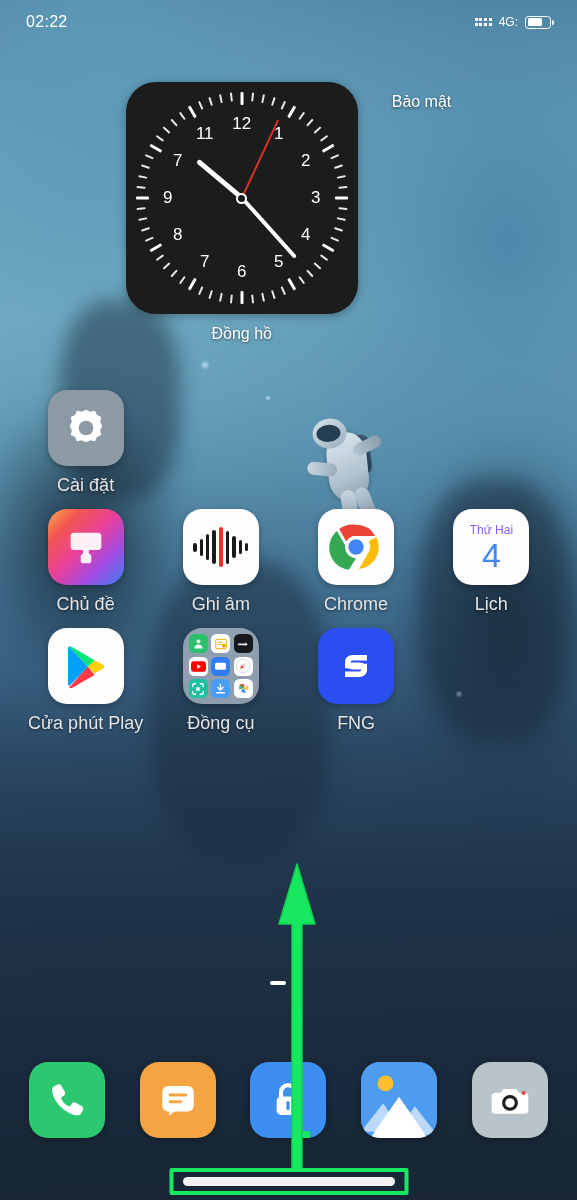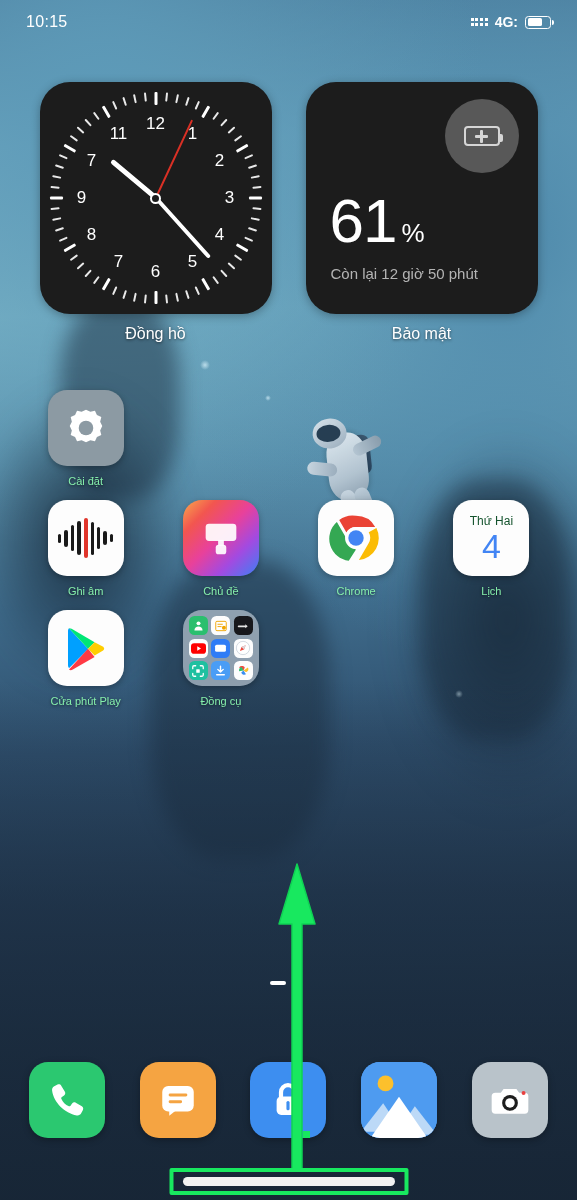--- a/index.html
+++ b/index.html
@@ -75,21 +75,21 @@
   #status-bar {
     position:absolute; top:0; left:0; right:0; height:44px;
     display:flex; align-items:center; justify-content:space-between;
     padding:0 26px; color:#fff;
   }
   #status-bar .clock { font-size:16px; letter-spacing:.3px; }
   .status-right { display:flex; align-items:center; gap:7px; }
   .signal-dots { display:grid; grid-template-columns:repeat(4,3px); grid-template-rows:repeat(2,3px);
     gap:1.6px; }
   .signal-dots i { display:block; width:3px; height:3px; background:#fff; }
-  .net-label { font-size:14px;font-weight:bold; }
+  .net-label { font-size:12px; }
   .battery { position:relative; width:26px; height:13px; border:1.6px solid #fff; border-radius:3.5px; }
   .battery::after { content:""; position:absolute; right:-4px; top:3.4px; width:2.4px; height:5px;
     background:#fff; border-radius:0 2px 2px 0; }
   .battery .fill { position:absolute; left:1.6px; top:1.6px; bottom:1.6px; width:58%;
     background:#fff; border-radius:1.6px; }
 
   
   #widgets { position:absolute; top:82px; left:0; right:0; display:flex; justify-content:center; gap:34px; }
   .widget-col { display:flex; flex-direction:column; align-items:center; }
   .widget-card { width:232px; height:232px; background:#1c1c1c; border-radius:30px; overflow:hidden;
@@ -125,21 +125,21 @@
   .batt-pct .num { font-size:62px; font-weight:300; line-height:1; letter-spacing:-1px; }
   .batt-pct .sym { font-size:26px; font-weight:300; margin-left:5px; }
   .batt-sub { position:absolute; left:25px; bottom:32px; color:#b4b4b4; font-size:15px; }
 
   
   #app-grid { position:absolute; top:390px; left:0; right:0; padding:0 18px; }
   .app-row { display:grid; grid-template-columns:repeat(4,1fr); margin-bottom:13px; }
   .app { display:flex; flex-direction:column; align-items:center; }
   .app-icon { width:76px; height:76px; border-radius:19px; position:relative; overflow:hidden;
     box-shadow:0 2px 6px rgba(0,0,0,.28); display:flex; align-items:center; justify-content:center; }
-  .app-label { margin-top:9px; color:#86efac; font-size:11px; text-shadow:0 1px 3px rgba(0,0,0,.6);
+  .app-label { margin-top:9px; color:#e5e5e5; font-size:18px; text-shadow:0 1px 3px rgba(0,0,0,.6);
     white-space:nowrap; }
 
   .ic-settings { background:#8c9aa3; }
   .ic-themes { background:linear-gradient(135deg,#f9a94c 0%,#f2564f 22%,#e8419b 48%,#a34ae0 72%,#3d7ff5 100%); }
   .ic-white { background:#fdfdfd; }
   .ic-bluetooth { background:#9aa7b0; }
   .ic-fng { background:#2a4ef0; }
   .ic-folder { background:rgba(225,234,240,.55); backdrop-filter:blur(3px); }
 
   .folder-grid { display:grid; grid-template-columns:repeat(3,1fr); grid-template-rows:repeat(3,1fr);
@@ -147,21 +147,21 @@
   .mini { border-radius:5.5px; display:flex; align-items:center; justify-content:center;
     font-size:8px; overflow:hidden; position:relative; }
 
   
   .wave { display:flex; align-items:center; gap:3px; height:40px; }
   .wave i { display:block; width:3.4px; background:#1a1a1a; border-radius:2px; }
   .wave i.red { background:#e0352b; }
 
   
   .cal { display:flex; flex-direction:column; align-items:center; justify-content:center; width:100%; height:100%; }
-  .cal-dow { font-size:12px; color:#14532d; margin-bottom:1px; }
+  .cal-dow { font-size:12px; color:#8b5cf6; margin-bottom:1px; }
   .cal-day { font-size:34px; color:#4285f4; font-weight:400; line-height:1; }
 
   
   #page-indicator { position:absolute; top:981px; left:0; right:0; display:flex;
     justify-content:center; gap:6px; }
   #page-indicator .dot { width:16px; height:4px; border-radius:3px; background:rgba(255,255,255,.45); }
   #page-indicator .dot.active { background:#fff; }
 
   
   #dock { position:absolute; bottom:62px; left:0; right:0; display:flex; justify-content:space-around;
@@ -205,21 +205,21 @@
     <div class="astro-leg-r"></div>
     <div class="astro-helmet"></div>
     <div class="astro-visor"></div>
   </div>
   <div class="wp-dark-left"></div>
   <div class="wp-dark-right"></div>
   <div class="wp-dark-bottom"></div>
 </div>
 
 <div id="status-bar">
-  <div class="clock">10:15</div>
+  <div class="clock">02:22</div>
   <div class="status-right">
     <span class="signal-dots">
       <i></i>
         <i></i>
         <i></i>
         <i></i>
         <i></i>
         <i></i>
         <i></i>
         <i></i>
@@ -311,81 +311,69 @@
         </div>
       <div class="hand hour" id="hand-hour" style="transform: translateX(-50%) rotate(310deg);"></div>
       <div class="hand minute" id="hand-minute" style="transform: translateX(-50%) rotate(138deg);"></div>
       <div class="hand second" id="hand-second" style="transform: translateX(-50%) rotate(25deg);"></div>
       <div class="clock-pin"></div>
     </div>
     <div class="widget-label">Đồng hồ</div>
   </div>
 
   <div class="widget-col">
-    <div class="widget-card">
-      <div class="batt-circle">
-        <span class="batt-glyph">
-            <span class="batt-plus"></span>
-          </span>
-      </div>
-      <div class="batt-pct">
-        <span class="num">61</span>
-        <span class="sym">%</span>
-      </div>
-      <div class="batt-sub">Còn lại 12 giờ 50 phút</div>
-    </div>
     <div class="widget-label">Bảo mật</div>
   </div>
 
 </div>
 
 <div id="app-grid">
 
   <div class="app-row">
     <div class="app">
       <div class="app-icon ic-settings">
         <svg width="50" height="50" viewBox="0 0 48 48">
           <path fill="#ffffff" d="M24 6.5l4.2 2.0 4.4-1.1 1.9 4.2 4.2 1.9-1.1 4.4 2.0 4.2-2.0 4.2 1.1 4.4-4.2 1.9-1.9 4.2-4.4-1.1-4.2 2.0-4.2-2.0-4.4 1.1-1.9-4.2-4.2-1.9 1.1-4.4-2.0-4.2 2.0-4.2-1.1-4.4 4.2-1.9 1.9-4.2 4.4 1.1z"></path>
           <circle cx="24" cy="24" r="7" fill="#8c9aa3"></circle>
         </svg>
       </div>
       <div class="app-label">Cài đặt</div>
     </div>
   </div>
 
   <div class="app-row">
+    <div class="app">
+      <div class="app-icon ic-themes">
+        <svg width="46" height="46" viewBox="0 0 48 48">
+          <rect x="8" y="9" width="32" height="18" rx="3.5" fill="#ffffff" opacity="0.92"></rect>
+          <rect x="21" y="26" width="6" height="6" fill="#ffffff" opacity="0.92"></rect>
+          <rect x="18.5" y="31" width="11" height="10" rx="3" fill="#ffffff" opacity="0.92"></rect>
+        </svg>
+      </div>
+      <div class="app-label">Chủ đề</div>
+    </div>
+
     <div class="app">
       <div class="app-icon ic-white">
         <span class="wave">
           <i style="height:9px"></i>
             <i style="height:17px"></i>
             <i style="height:26px"></i>
           <i style="height:34px"></i>
             <i class="red" style="height:40px;width:4px"></i>
           <i style="height:33px"></i>
             <i style="height:22px"></i>
             <i style="height:14px"></i>
           <i style="height:8px"></i>
         </span>
       </div>
       <div class="app-label">Ghi âm</div>
     </div>
 
     <div class="app">
-      <div class="app-icon ic-themes">
-        <svg width="46" height="46" viewBox="0 0 48 48">
-          <rect x="8" y="9" width="32" height="18" rx="3.5" fill="#ffffff" opacity="0.92"></rect>
-          <rect x="21" y="26" width="6" height="6" fill="#ffffff" opacity="0.92"></rect>
-          <rect x="18.5" y="31" width="11" height="10" rx="3" fill="#ffffff" opacity="0.92"></rect>
-        </svg>
-      </div>
-      <div class="app-label">Chủ đề</div>
-    </div>
-
-    <div class="app">
       <div class="app-icon ic-white">
         <svg width="56" height="56" viewBox="0 0 48 48">
           <path fill="#ea4335" d="M24 5a19 19 0 0 1 16.46 9.5H24a9.5 9.5 0 0 0-8.2 4.73L9.6 8.6A18.95 18.95 0 0 1 24 5z"></path>
           <path fill="#34a853" d="M7.6 10.3l8.2 14.2a9.5 9.5 0 0 0 8.2 9.4l-6.2 9.6A19 19 0 0 1 7.6 10.3z"></path>
           <path fill="#fbbc05" d="M41.5 15.5A19 19 0 0 1 26.5 42.9l8.2-14.2a9.5 9.5 0 0 0 .2-9.6z"></path>
           <circle cx="24" cy="24" r="9.4" fill="#ffffff"></circle>
           <circle cx="24" cy="24" r="6.6" fill="#4285f4"></circle>
         </svg>
       </div>
       <div class="app-label">Chrome</div>
@@ -477,20 +465,29 @@
                 <path d="M12 12l7-5c2 3 0 7-3.5 7.5z" fill="#fcc02c"></path>
                 <path d="M12 12l4 6c-3 1.6-6.6.2-7.6-3z" fill="#3a8ef0"></path>
                 <path d="M12 12l-7 1c-.8-3 1-6 4-6.6z" fill="#2bbf6e"></path>
               </svg>
           </span>
         </div>
       </div>
       <div class="app-label">Đồng cụ</div>
     </div>
 
+    <div class="app">
+      <div class="app-icon ic-fng">
+        <svg width="48" height="48" viewBox="0 0 48 48">
+          <path d="M13 20c0-4 3.4-7 7.6-7H35v5.6H21c-1.3 0-2.2.6-2.2 1.6s.9 1.6 2.2 1.6h14v5.6H20.6C16.4 27.4 13 24.2 13 20z" fill="#ffffff"></path>
+          <path d="M35 28c0 4-3.4 7-7.6 7H13v-5.6h14c1.3 0 2.2-.6 2.2-1.6s-.9-1.6-2.2-1.6H13V20.6h14.4C31.6 20.6 35 24 35 28z" fill="#ffffff"></path>
+        </svg>
+      </div>
+      <div class="app-label">FNG</div>
+    </div>
   </div>
 
 
 </div>
 
 <div id="page-indicator">
     <span class="dot active"></span>
     <span class="dot" style="opacity: 0;"></span>
   </div>
 

